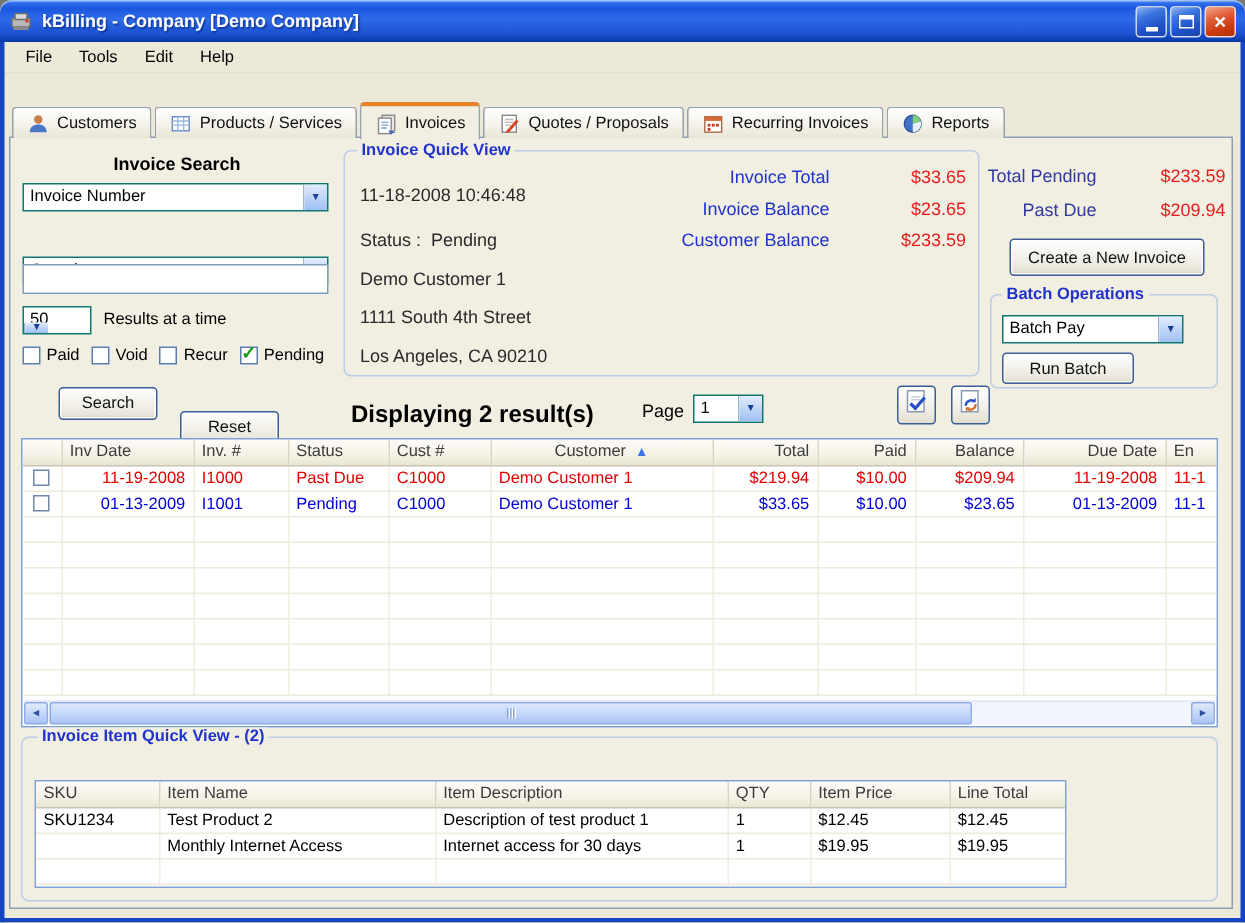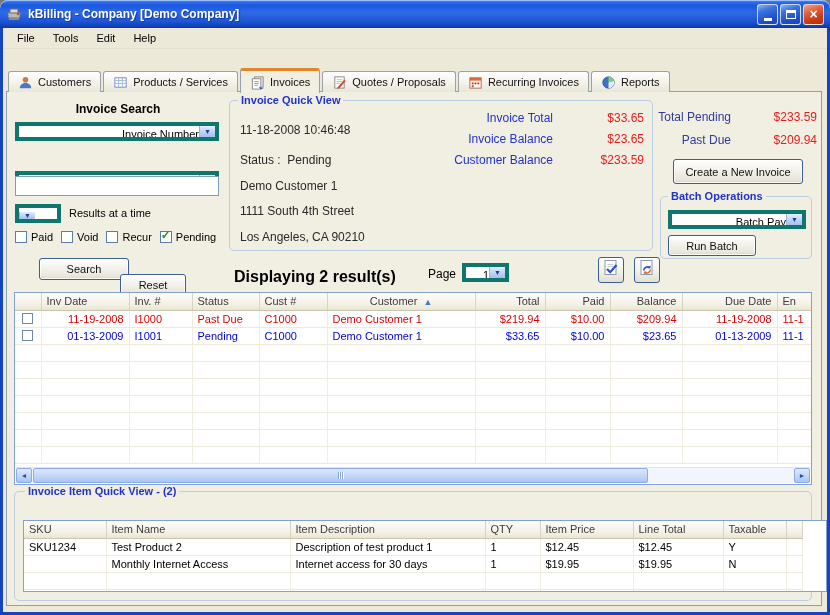--- a/index.html
+++ b/index.html
@@ -43,21 +43,21 @@
   
   .tabpanel { position:absolute; left:3px; top:42px; width:816px; height:515px;
     background:#F1EEE2; border:1px solid #8f9fb3; z-index:2; }
 
   .blue { color:#2233cc; }
   .legend { position:absolute; top:-7px; background:#F1EEE2; padding:0 3px; font-size:11px; font-weight:bold; color:#2233cc; white-space:nowrap; }
   .groupbox { position:absolute; border:1px solid #bccde8; border-radius:5px; }
 
   
   .search-title { position:absolute; left:8px; top:10px; width:206px; text-align:center; font-size:12px; font-weight:bold; color:#000; }
-  .combo { position:absolute; height:19px; border:4px solid #0f766e; background:#fff; display:flex; align-items:stretch;text-align:right; }
+  .combo { position:absolute; height:19px; border:1px solid #0f766e; background:#fff; display:flex; align-items:stretch; }
   .combo .txt { flex:1; font-size:11px; padding:2px 0 0 4px; white-space:nowrap; overflow:hidden; color:#000; }
   .combo .arrow-btn { width:16px; border-left:1px solid #9db5d4; border-radius:0 1px 1px 0;
     background:linear-gradient(180deg,#e3edfd,#c0d5f7 50%,#9fc0f2); display:flex; align-items:center; justify-content:center; }
   .combo .arrow-btn span { font-size:7px; color:#1b3f93; line-height:1; }
   .xpinput { position:absolute; height:20px; border:1px solid #7f9db9; background:#fff; font-size:11px; padding:0 4px; }
   .lbl { position:absolute; font-size:11px; color:#000; white-space:nowrap; }
   .filters { position:absolute; left:8px; top:139px; display:flex; gap:8px; align-items:center; }
   .filter { display:flex; align-items:center; gap:4px; font-size:11px; }
   .cb { width:12px; height:12px; border:1px solid #5a7cae; background:#fff; position:relative; }
   .cb .check { position:absolute; left:0px; top:-4px; color:#179c17; font-size:12px; font-weight:bold; }
@@ -232,21 +232,21 @@
           <span>Recur</span>
         </span>
         <span class="filter">
           <span class="cb">
               <span class="check">✓</span>
             </span>
           <span>Pending</span>
         </span>
       </div>
 
-      <div class="xpbtn" style="left:32px; top:166px; width:90px; height:22px;">Search</div>
+      <div class="xpbtn" style="left:32px; top:166px; width:66px; height:22px;">Search</div>
       <div class="xpbtn" style="left:113px; top:182px; width:66px; height:22px;">Reset</div>
 
       <div class="groupbox" style="left:222px; top:8px; width:424px; height:151px;">
         <span class="legend" style="left:8px;">Invoice Quick View</span>
         <span class="qv-line" style="left:10px; top:22px;">11-18-2008 10:46:48</span>
         <span class="qv-line blue" style="left:10px; top:52px;">
           <span>Status :</span>&nbsp;&nbsp;<span>Pending</span>
         </span>
         <span class="qv-line" style="left:10px; top:78px;">Demo Customer 1</span>
         <span class="qv-line" style="left:10px; top:103px;">1111 South 4th Street</span>
@@ -262,21 +262,21 @@
 
       <span class="sum-label" style="right:90px; top:18px;">Total Pending</span>
       <span class="sum-value" style="right:4px; top:18px;">$233.59</span>
       <span class="sum-label" style="right:90px; top:41px;">Past Due</span>
       <span class="sum-value" style="right:4px; top:41px;">$209.94</span>
 
       <div class="xpbtn" style="left:666px; top:67px; width:130px; height:25px;">Create a New Invoice</div>
 
       <div class="groupbox" style="left:653px; top:104px; width:152px; height:63px;">
         <span class="legend" style="left:7px;">Batch Operations</span>
-        <div class="combo" style="left:7px; top:13px; width:138px;">
+        <div class="combo" style="left:7px; top:13px; width:121px;">
           <span class="txt">Batch Pay</span>
           <span class="arrow-btn">
               <span>▼</span>
             </span>
         </div>
         <div class="xpbtn" style="left:7px; top:38px; width:88px; height:21px;">Run Batch</div>
       </div>
 
       <div class="displaying">Displaying 2 result(s)</div>
       <span class="lbl" style="left:421px; top:175px; font-size:12px;">Page</span>
@@ -465,21 +465,21 @@
               <span class="grip"></span>
             </div>
           <div class="sarrow" style="right:0;">
               <span>►</span>
             </div>
         </div>
       </div>
 
       <div class="groupbox" style="left:7px; top:399px; width:798px; height:110px;">
         <span class="legend" style="left:10px;">Invoice Item Quick View - (2)</span>
-        <div class="tablebox" style="left:8px; top:28px; width:804px; height:72px;">
+        <div class="tablebox" style="left:8px; top:28px; width:688px; height:72px;">
           <table class="grid" style="width:778px;">
             <colgroup>
               <col style="width:82px">
                 <col style="width:184px">
                 <col style="width:195px">
                 <col style="width:55px">
               <col style="width:93px">
                 <col style="width:90px">
                 <col style="width:63px">
                 <col style="width:16px">

